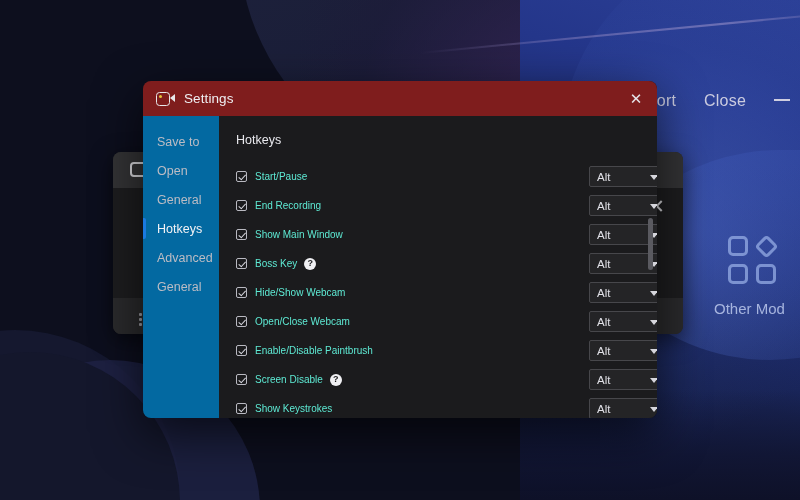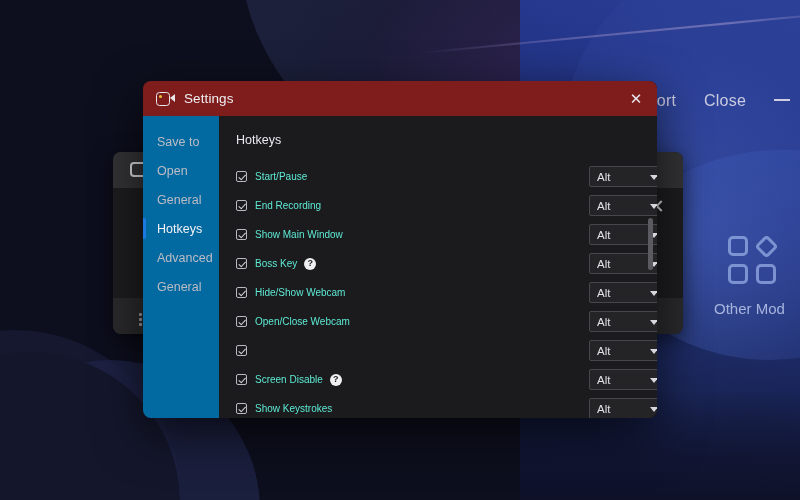--- a/index.html
+++ b/index.html
@@ -546,20 +546,21 @@
               <span class="select">
                 <span>Alt</span>
                 <span class="chev"></span>
               </span>
 
             </span>
           </div>
 
           <div class="hk-row">
             <span class="cb"></span>
+            <span class="hk-label">Enable/Disable Paintbrush</span>
             <span class="controls">
               <span class="select">
                 <span>Alt</span>
                 <span class="chev"></span>
               </span>
 
             </span>
           </div>
 
           <div class="hk-row">

